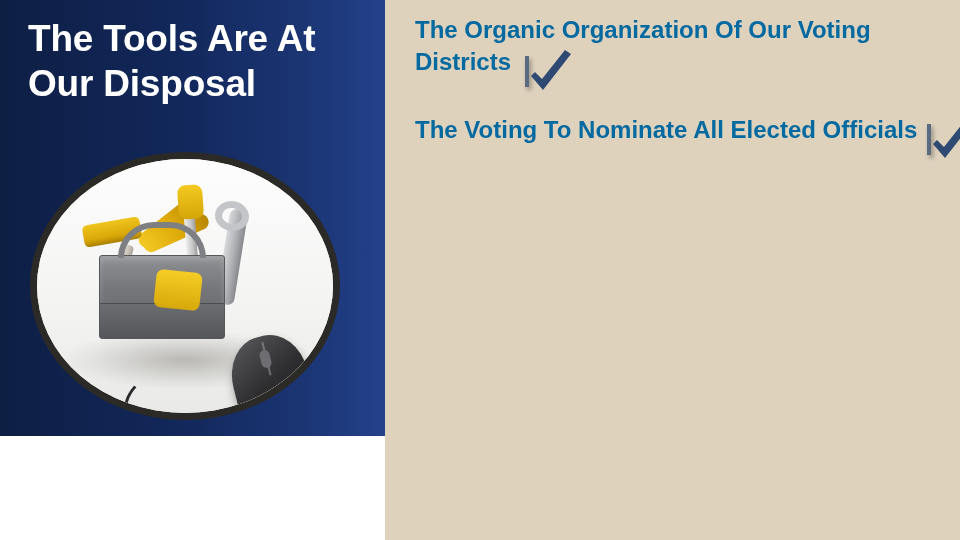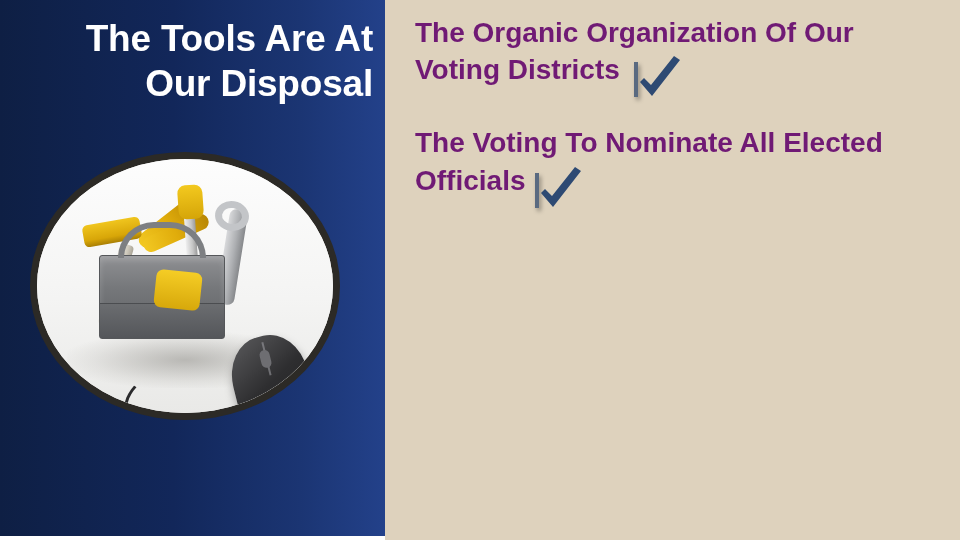--- a/index.html
+++ b/index.html
@@ -13,23 +13,22 @@
     height: 540px;
     overflow: hidden;
     font-family: "Liberation Sans", sans-serif;
   }
   
   .left-panel {
     position: absolute;
     left: 0;
     top: 0;
     width: 385px;
-    height: 536px;
+    height: 436px;
     background: linear-gradient(90deg, #0e1f44 0%, #12275a 45%, #1b3573 78%, #23418a 100%);
-    text-align: right;
   }
   .title {
     position: absolute;
     left: 28px;
     top: 16px;
     width: 345px;
     color: #ffffff;
     font-size: 37px;
     font-weight: bold;
     line-height: 1.22;
@@ -212,22 +211,22 @@
     height: 540px;
     background: #ded2bd;
   }
   .bullets {
     position: absolute;
     left: 30px;
     top: 14px;
     width: 530px;
   }
   .bullet {
-    color: #701a75;
-    font-size: 28px;
+    color: #0369a1;
+    font-size: 24px;
     font-weight: bold;
     line-height: 1.33;
     margin-bottom: 26px;
     position: relative;
   }
   .bullet-text {
     display: inline;
   }
   .check-wrap {
     display: inline-block;

